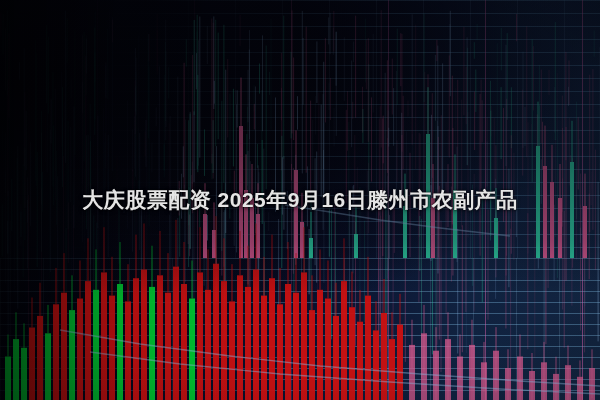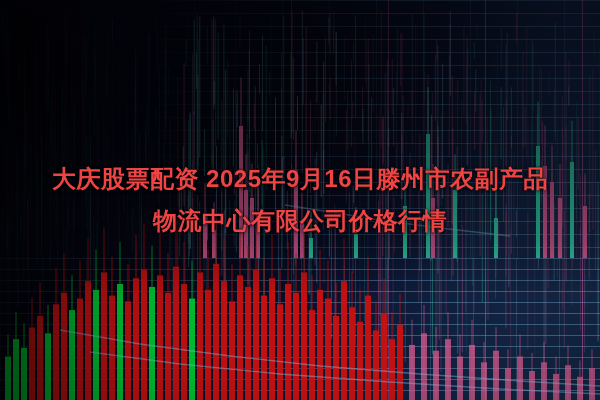--- a/index.html
+++ b/index.html
@@ -89,22 +89,22 @@
     top: 0;
     width: 600px;
     height: 400px;
     display: flex;
     flex-direction: column;
     align-items: center;
     justify-content: center;
     text-align: center;
   }
   .title-line {
-    color: #ef4444;
-    font-size: 24px;
+    color: #e5e5e5;
+    font-size: 21px;
     font-weight: bold;
     line-height: 42px;
     letter-spacing: 0.5px;
     white-space: nowrap;
     text-shadow:
       0 0 2px rgba(0,0,0,0.85),
       0 1px 4px rgba(0,0,0,0.75);
   }
 </style>
 </head>
@@ -831,16 +831,15 @@
       <path d="M285 205 L330 212 L380 220 L440 228 L510 236" fill="none" stroke="#8fb8e0" stroke-width="1.4" opacity="0.45"></path>
       <path d="M60 330 L140 344 L230 356 L320 366 L420 374 L520 381 L600 386" fill="none" stroke="#8fb8e0" stroke-width="1.4" opacity="0.45"></path>
       <path d="M90 352 L180 364 L280 374 L390 382 L500 389 L600 394" fill="none" stroke="#8fb8e0" stroke-width="1.4" opacity="0.45"></path>
     </svg>
 
   <div class="layer" id="bg-scrim"></div>
   <div class="layer" id="bg-vignette"></div>
 
   <div id="headline">
     <div class="title-line">大庆股票配资 2025年9月16日滕州市农副产品</div>
-    <div class="title-line">物流中心有限公司价格行情</div>
   </div>
 
 </div>
 
 </body></html>

